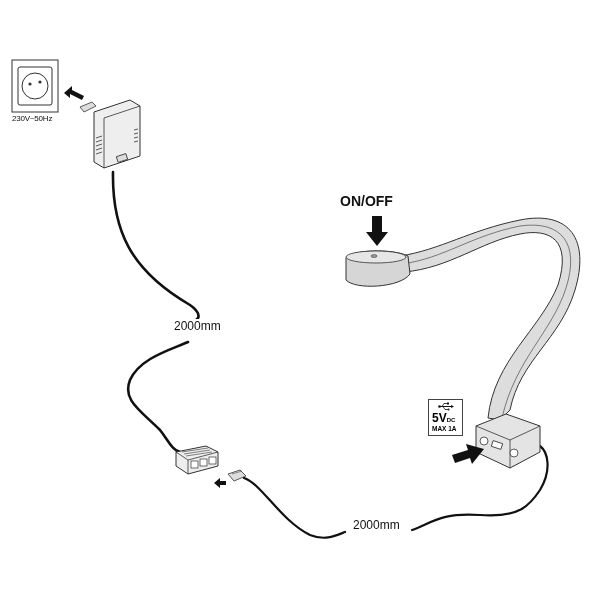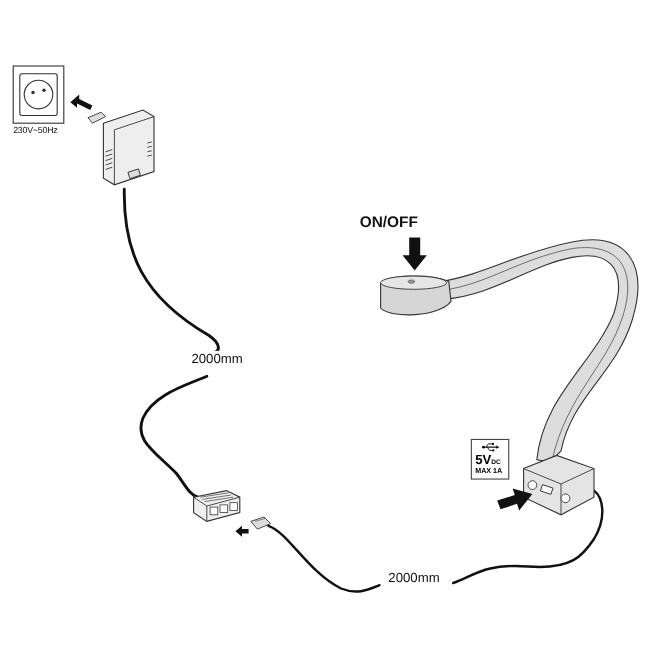--- a/index.html
+++ b/index.html
@@ -2,21 +2,21 @@
 <html><head>
   <meta charset="utf-8">
   <style>
     html, body { margin: 0; padding: 0; background: #ffffff; }
     #stage { position: relative; width: 600px; height: 600px; background: #ffffff; overflow: hidden; }
     svg { position: absolute; left: 0; top: 0; }
     .label { position: absolute; font-family: "Liberation Sans", sans-serif; color: #111; white-space: nowrap; }
     .voltage { left: 12px; top: 114px; font-size: 8px; letter-spacing: -0.2px; }
     .len1 { left: 172px; top: 319px; font-size: 12px; background: #fff; padding: 0 2px; }
     .len2 { left: 351px; top: 518px; font-size: 12px; background: #fff; padding: 0 2px; }
-    .onoff { left: 327px; top: 193px; font-size: 14px; font-weight: bold; }
+    .onoff { left: 340px; top: 193px; font-size: 14px; font-weight: bold; }
     .spec-box { position: absolute; left: 428px; top: 399px; width: 34px; width: 33px; height: 35px; border: 1px solid #444; background: #fff; }
     .spec-5v { position: absolute; left: 3px; top: 12px; font-family: "Liberation Sans", sans-serif; font-weight: bold; font-size: 12px; line-height: 12px; }
     .spec-5v small { font-size: 6px; font-weight: bold; }
     .spec-max { position: absolute; left: 3px; top: 25px; font-family: "Liberation Sans", sans-serif; font-weight: bold; font-size: 6.5px; line-height: 7px; }
     .usb-icon { position: absolute; left: 9px; top: 2px; }
   </style>
 </head>
 <body>
 
 <div id="stage">

